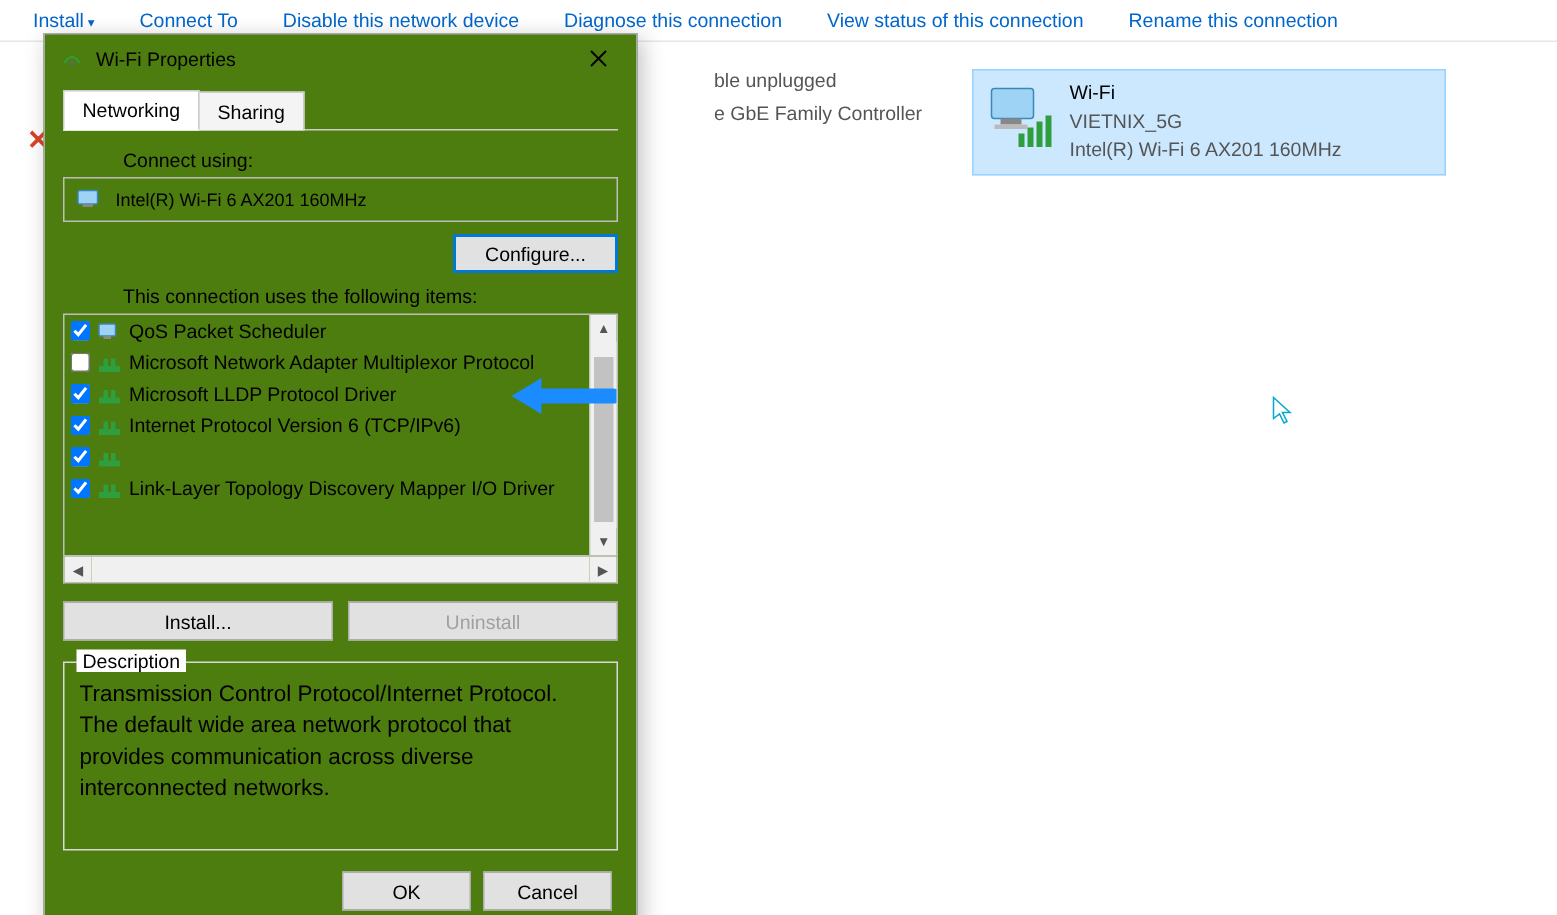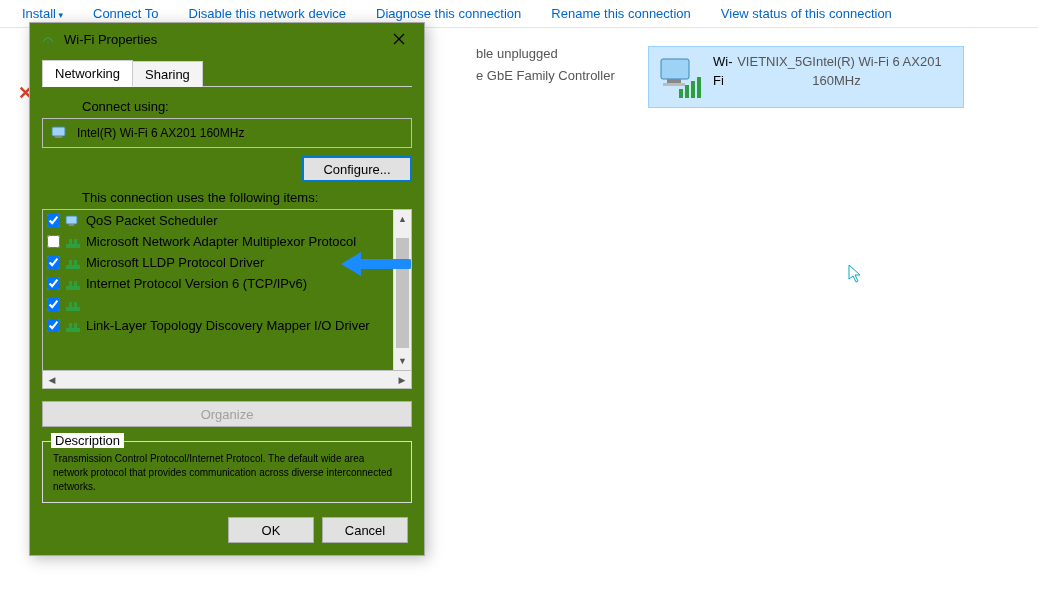--- a/index.html
+++ b/index.html
@@ -5,21 +5,21 @@
     * { box-sizing: border-box; margin: 0; padding: 0; font-family: "Segoe UI", Tahoma, sans-serif; }
     body { width: 1038px; height: 610px; background: #fff; position: relative; overflow: hidden; font-size: 12px; color: #000; }
 
     
     .toolbar { height: 28px; display: flex; align-items: center; border-bottom: 1px solid #e5e5e5; padding: 0 8px; gap: 2px; }
     .toolbar-item { color: #0066cc; padding: 4px 14px; cursor: default; font-size: 13px; }
     .toolbar-item.with-arrow::after { content: " ▾"; font-size: 9px; }
     .conn-tile { position: absolute; display: flex; gap: 10px; align-items: flex-start; padding: 6px; }
     .conn-tile.selected { background: #cce8ff; border: 1px solid #99d1ff; }
     .conn-icon { width: 48px; height: 48px; position: relative; }
-    .conn-text { display: flex; line-height: 1.45; font-size: 13px; }
+    .conn-text { display: flex; flex-direction: column; line-height: 1.45; font-size: 13px; }
     .conn-text .title { color: #000; }
     .conn-text .sub { color: #555; }
     .partial-left-text { position: absolute; left: 476px; top: 43px; color: #555; font-size: 13px; line-height: 1.7; }
 
     
     .wifi-tile-icon svg { width: 48px; height: 48px; }
 
     
     .dialog { position: absolute; left: 29px; top: 22px; width: 396px; background: #4d7c0f; border: 1px solid #aaa; box-shadow: 3px 3px 14px rgba(0,0,0,0.25); }
     .dlg-titlebar { height: 32px; display: flex; align-items: center; padding: 0 10px; justify-content: space-between; }
@@ -55,45 +55,45 @@
     .vscroll .arrow { height: 18px; display: flex; align-items: center; justify-content: center; font-size: 9px; color: #555; }
     .vscroll .track { flex: 1; background: #f0f0f0; position: relative; }
     .vscroll .thumb { position: absolute; left: 2px; right: 2px; top: 10px; bottom: 4px; background: #c2c2c2; }
     .hscroll { height: 18px; border: 1px solid #bdbdbd; border-top: none; display: flex; margin-bottom: 12px; }
     .hscroll .arrow { width: 18px; display: flex; align-items: center; justify-content: center; font-size: 9px; color: #555; background: #f0f0f0; }
     .hscroll .track { flex: 1; background: #f0f0f0; }
 
     .btn-row { display: flex; gap: 10px; margin-bottom: 14px; }
     .btn-row .btn { flex: 1; }
 
-    .groupbox { border: 1px solid #d9d9d9; padding: 10px 10px 8px; position: relative; margin-bottom: 14px; }
+    .groupbox { border: 1px solid #d9d9d9; padding: 10px 10px 30px; position: relative; margin-bottom: 14px; }
     .groupbox .legend { position: absolute; top: -9px; left: 8px; background: #fff; padding: 0 4px; font-size: 13px; }
-    .desc-text { font-size: 10px; line-height: 1.4; color: #000; }
+    .desc-text { font-size: 15px; line-height: 1.4; color: #000; }
 
     .footer-btns { display: flex; justify-content: flex-end; gap: 8px; padding-right: 4px; }
 
     
     .big-arrow { position: absolute; left: 339px; top: 250px; pointer-events: none; }
 
     
     .cursor { position: absolute; left: 848px; top: 264px; pointer-events: none; }
 
     
     .red-x { position: absolute; left: 18px; top: 82px; color: #d9432a; font-size: 18px; font-weight: bold; }
   </style>
 </head>
 <body>
 
 <div class="toolbar">
   <span class="toolbar-item with-arrow">Install</span>
   <span class="toolbar-item">Connect To</span>
   <span class="toolbar-item">Disable this network device</span>
   <span class="toolbar-item">Diagnose this connection</span>
+  <span class="toolbar-item">View status of this connection</span>
   <span class="toolbar-item">Rename this connection</span>
-  <span class="toolbar-item">View status of this connection</span>
 </div>
 
 <div class="partial-left-text">
   <div>ble unplugged</div>
   <div>e GbE Family Controller</div>
 </div>
 
 <div class="conn-tile selected wifi-tile-icon" style="left:648px; top:46px; width:316px;">
   <div class="conn-icon">
     <svg viewBox="0 0 48 48">
@@ -219,21 +219,22 @@
         <div class="arrow">▼</div>
       </div>
     </div>
     <div class="hscroll">
       <div class="arrow">◀</div>
       <div class="track"></div>
       <div class="arrow">▶</div>
     </div>
 
     <div class="btn-row">
-      <button class="btn disabled">Organize</button>
+      <button class="btn">Install...</button>
+      <button class="btn disabled">Uninstall</button>
     </div>
 
     <div class="groupbox">
       <span class="legend">Description</span>
       <div class="desc-text">Transmission Control Protocol/Internet Protocol. The default wide area network protocol that provides communication across diverse interconnected networks.</div>
     </div>
 
     <div class="footer-btns">
       <button class="btn" style="min-width:86px">OK</button>
       <button class="btn" style="min-width:86px">Cancel</button>

